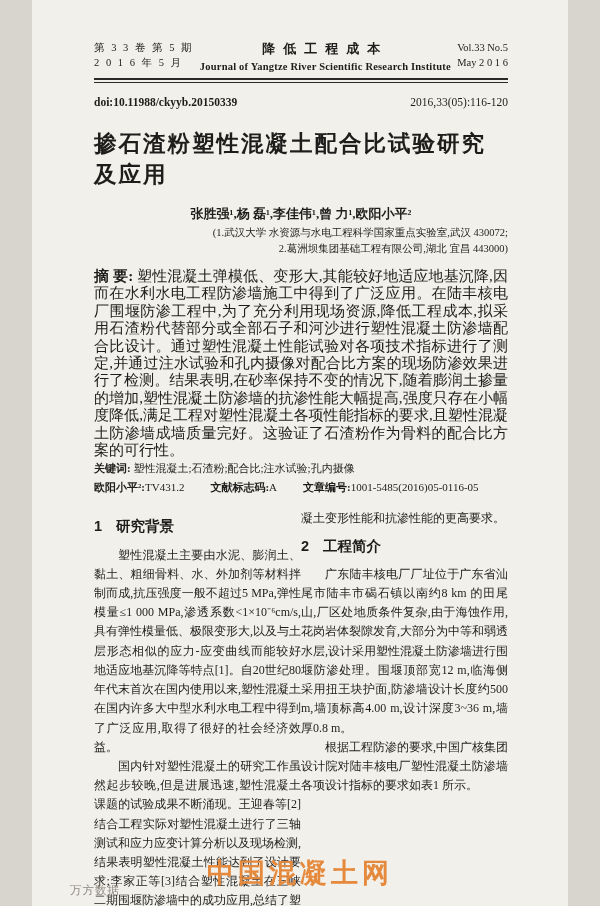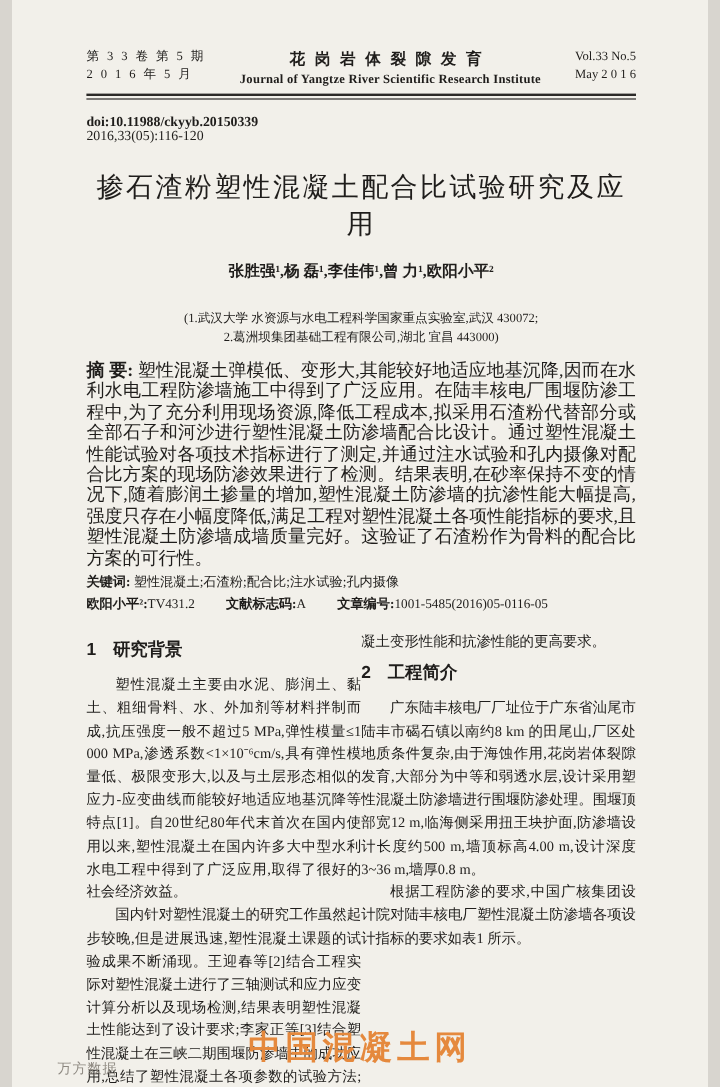--- a/index.html
+++ b/index.html
@@ -1,37 +1,37 @@
 <!DOCTYPE html>
 <html><head>
 <meta charset="utf-8">
 <style>
   * { margin:0; padding:0; box-sizing:border-box; }
   html,body { background:#d8d5cf; }
   .page {
-    position:relative; width:580px; height:906px; margin:0 auto;
+    position:relative; width:536px; height:906px; margin:0 auto;
     background:#f2f0ea; color:#1f1d1b; overflow:hidden;
     font-family:"Liberation Serif", serif;
     padding:40px 60px 0 62px;
   }
   
   .jheader { display:flex; justify-content:space-between; align-items:flex-start; }
   .jh-left { font-size:10.5px; line-height:15px; letter-spacing:2px; white-space:nowrap; }
   .jh-center { text-align:center; flex:1; padding:0 6px; }
   .jh-cn { font-size:13px; letter-spacing:8px; font-weight:bold; }
   .jh-en { font-size:10.5px; font-weight:bold; margin-top:3px; letter-spacing:.2px; }
   .jh-right { font-size:10.5px; line-height:15px; text-align:right; white-space:nowrap; }
   .dblrule { margin-top:6px; border-top:2.4px solid #2c2a28; }
   .dblrule-inner { margin-top:2px; border-top:1px solid #2c2a28; }
-  .doi-row { display:flex; justify-content:space-between; margin-top:13px; font-size:11.5px;flex-direction:column; }
+  .doi-row { display:flex; justify-content:space-between; margin-top:13px; font-size:11.5px; }
   .doi-row .doi { font-weight:bold; }
   
-  .art-title { text-align:center; font-size:22.5px; font-weight:normal; letter-spacing:2px; margin-top:20px; }
+  .art-title { text-align:left; font-size:22.5px; font-weight:bold; letter-spacing:2px; margin-top:20px; }
   .authors { text-align:center; font-size:13px; font-weight:bold; margin-top:15px; }
-  .affil { text-align:center; font-size:10.5px; line-height:15.5px; margin-top:23px; }
+  .affil { text-align:right; font-size:10.5px; line-height:15.5px; margin-top:2px; }
   
   .abs { margin-top:12px; font-size:15px; line-height:17.4px; text-align:justify; }
   .lbl { font-weight:bold;text-align:right; }
   .kw-line { font-size:11px; margin-top:2px; }
   .clc-line { font-size:11px; margin-top:4px; display:flex; }
   .clc-line .seg { margin-right:26px; white-space:nowrap; }
   
   .cols { display:flex; margin-top:14px; }
   .col { width:232.5px; font-size:12px; line-height:19.2px; text-align:justify; }
   .sec-h { font-family:"Liberation Sans", sans-serif; font-size:14.5px; font-weight:bold; margin:8px 0 9px 0; }
@@ -51,21 +51,21 @@
 <body>
 
 <div class="page">
 
   <div class="jheader">
     <div class="jh-left">
       <div>第 3 3 卷 第 5 期</div>
       <div>2 0 1 6 年 5 月</div>
     </div>
     <div class="jh-center">
-      <div class="jh-cn">花岗岩体裂隙发育</div>
+      <div class="jh-cn">降低工程成本</div>
       <div class="jh-en">Journal of Yangtze River Scientific Research Institute</div>
     </div>
     <div class="jh-right">
       <div>Vol.33  No.5</div>
       <div>May 2 0 1 6</div>
     </div>
   </div>
   <div class="dblrule"></div>
   <div class="dblrule-inner"></div>
 

